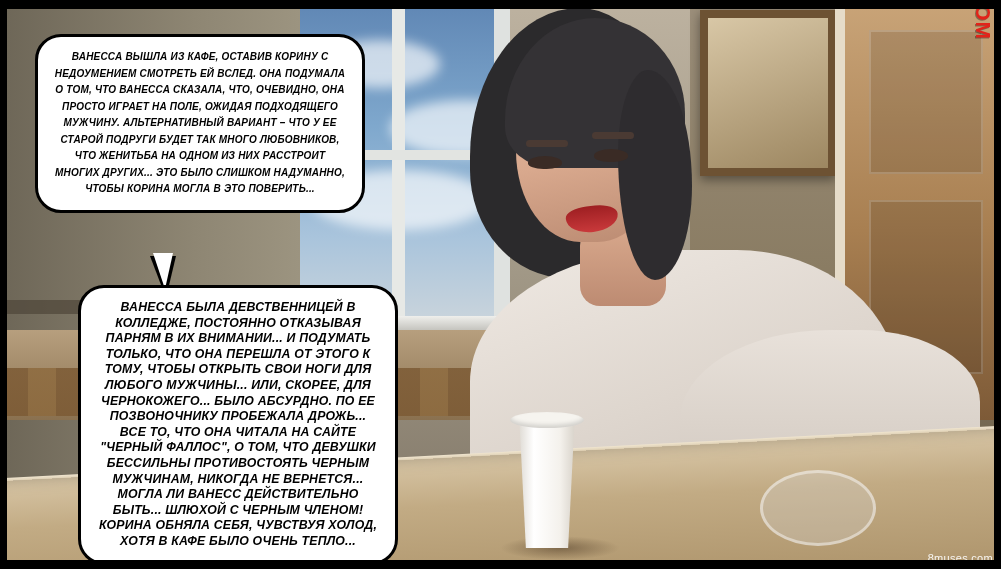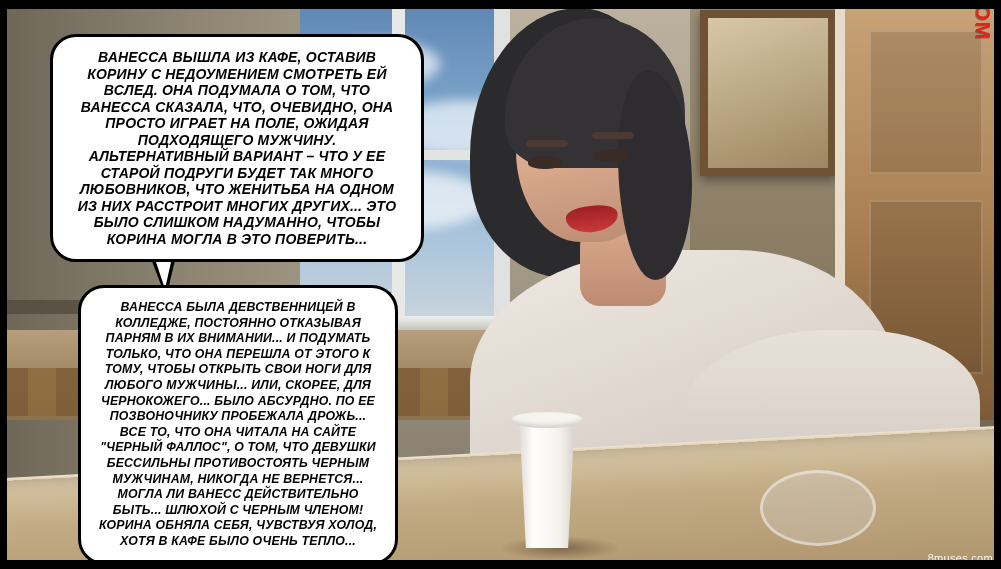--- a/index.html
+++ b/index.html
@@ -228,22 +228,22 @@
     box-sizing: border-box;
     padding: 12px 16px;
     text-align: center;
     color: #000;
     font-style: italic;
     font-weight: bold;
     text-transform: uppercase;
     letter-spacing: .2px;
   }
   #bubble-1 {
-    left: 50px; top: 34px; width: 374px;
-    font-size: 14px; line-height: 16.5px;
+    left: 35px; top: 34px; width: 330px;
+    font-size: 10px; line-height: 16.5px;
   }
   #bubble-2 {
     left: 78px; top: 285px; width: 320px;
     font-size: 12.3px; line-height: 15.6px;
   }
   .tail {
     position: absolute;
     width: 0; height: 0;
   }
   #tail-1 {

